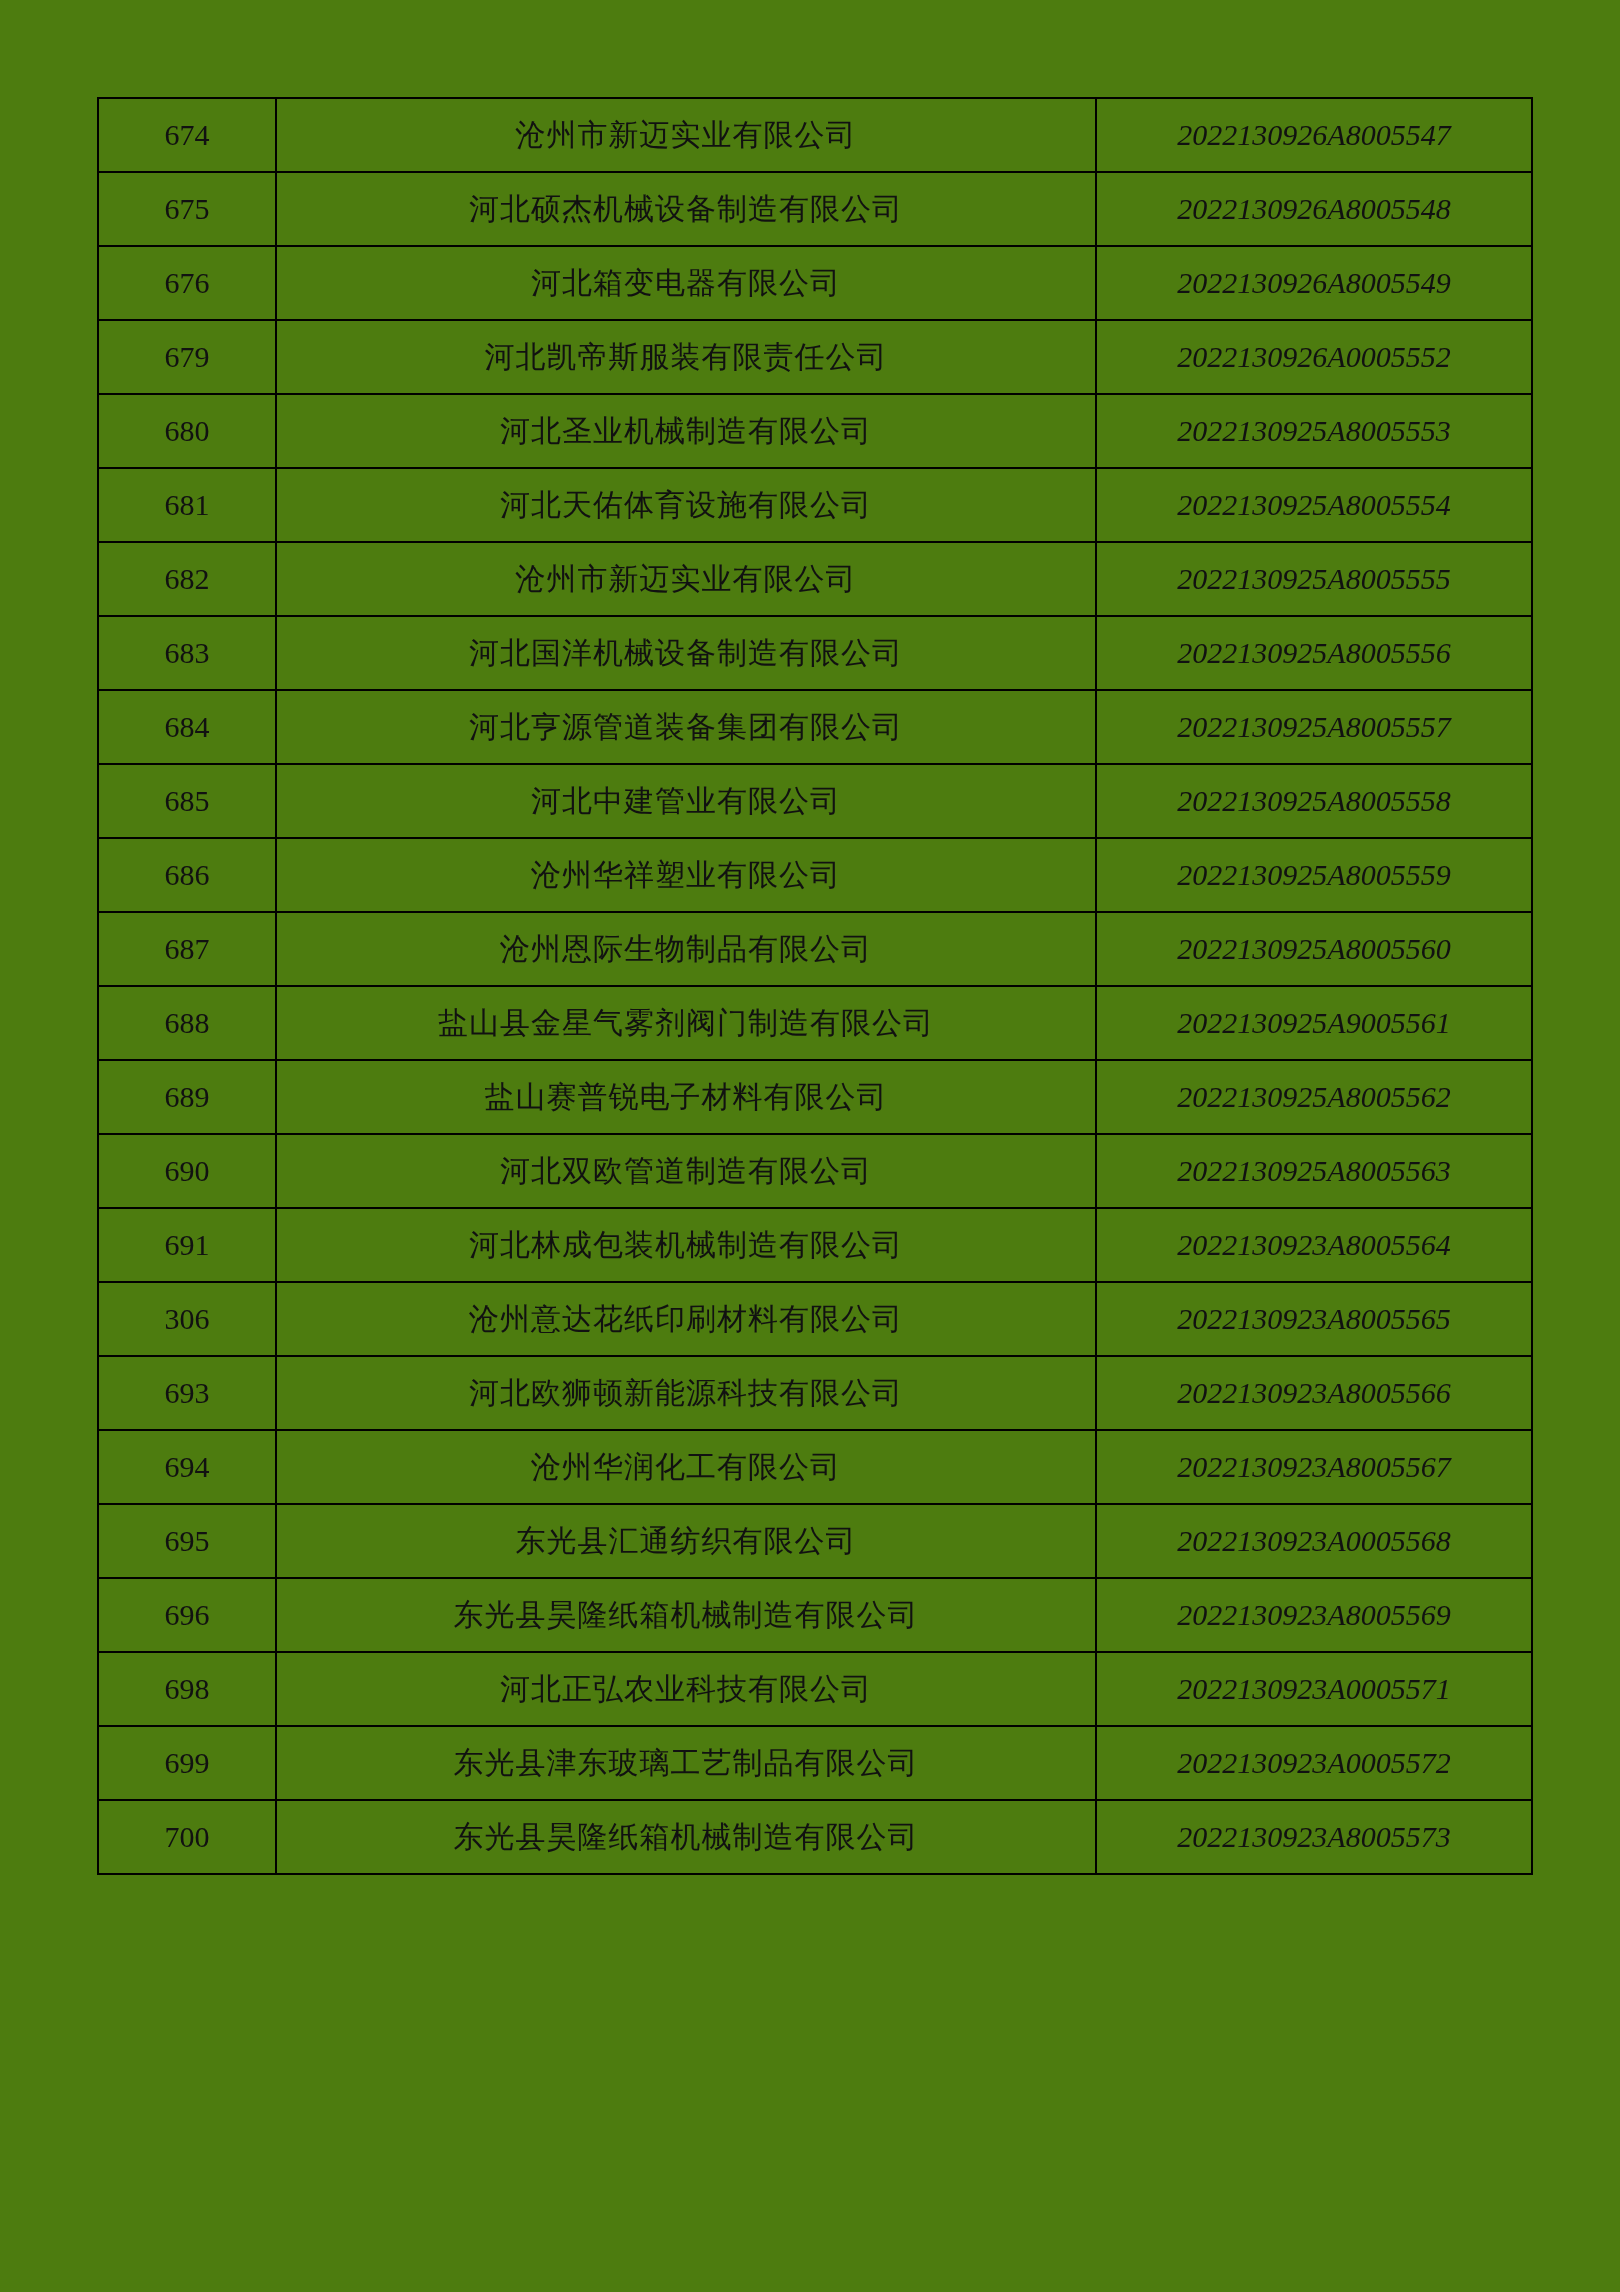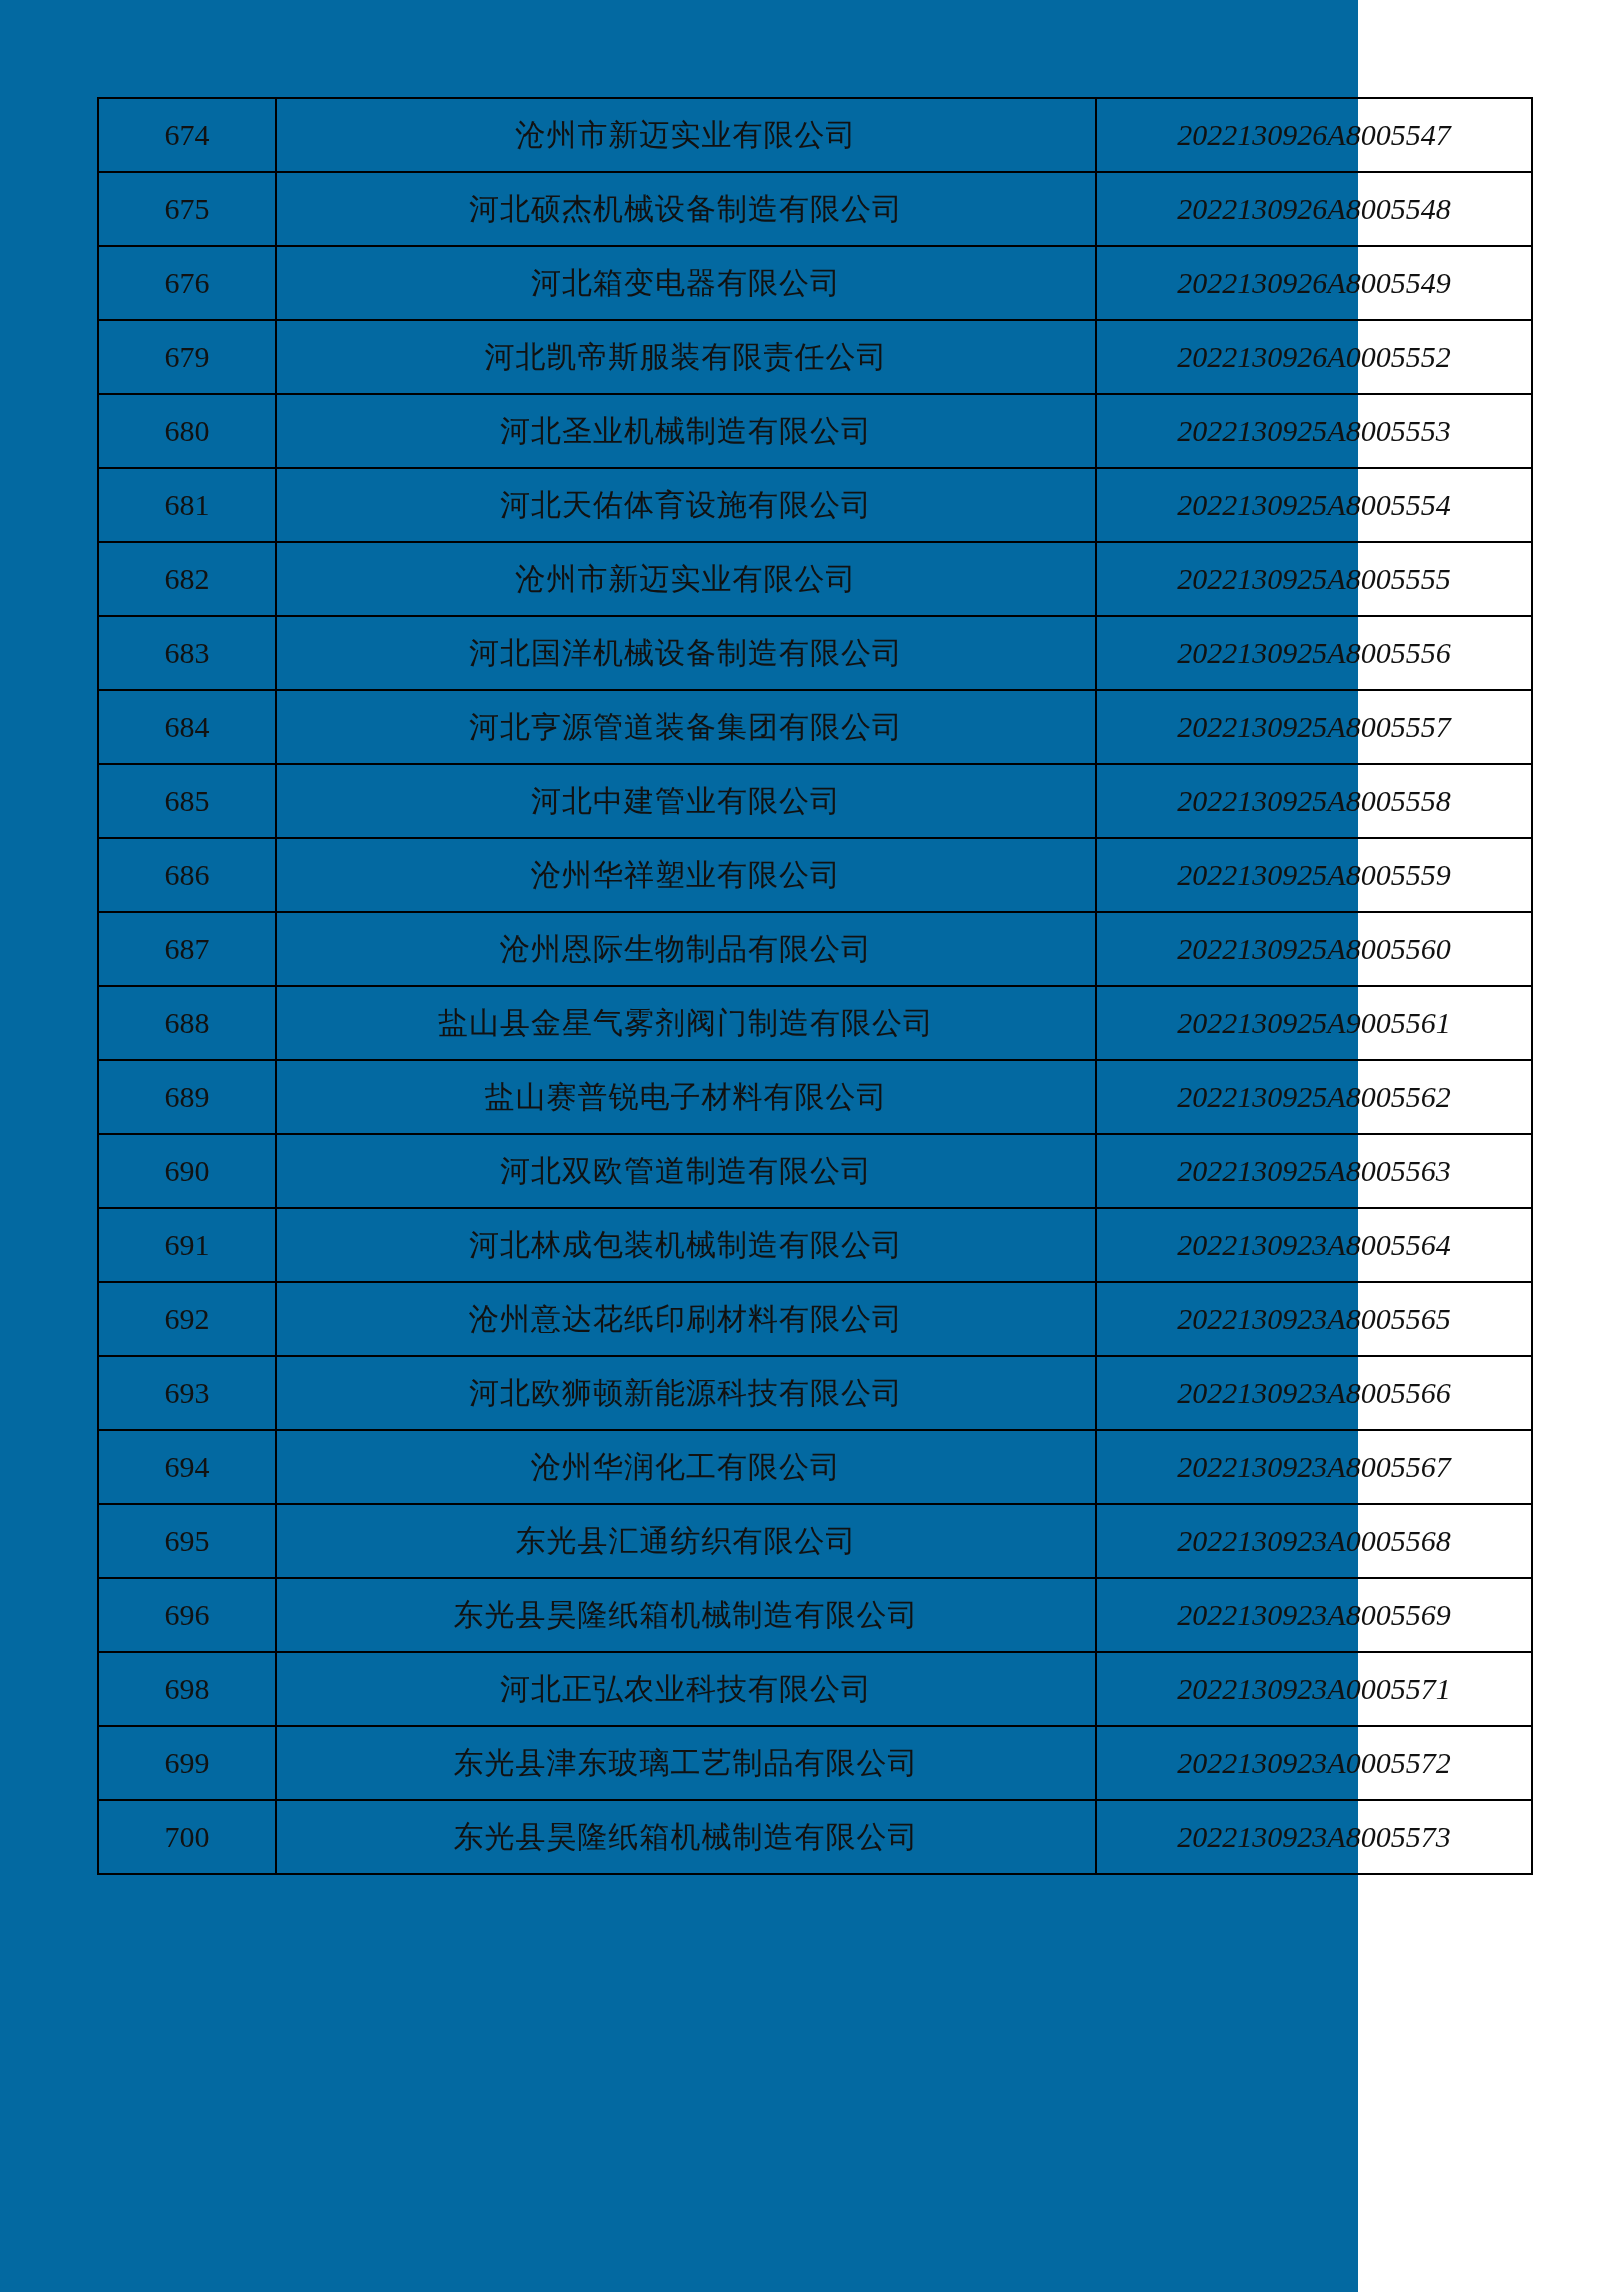--- a/index.html
+++ b/index.html
@@ -11,23 +11,23 @@
     width: 1620px;
     height: 2293px;
     position: relative;
     overflow: hidden;
     font-family: "Liberation Serif", "DejaVu Serif", serif;
     color: #111111;
   }
   .page {
     position: absolute;
     left: 0; top: 0;
-    width: 1358px;
+    width: 1620px;
     height: 2293px;
-    background: #0369a1;
+    background: #4d7c0f;
   }
   table.registry {
     position: absolute;
     left: 97px;
     top: 97px;
     width: 1435px;
     border-collapse: collapse;
     table-layout: fixed;
   }
   table.registry col.c-no { width: 178px; }
@@ -144,21 +144,21 @@
           <td class="no">690</td>
           <td class="name">河北双欧管道制造有限公司</td>
           <td class="code">2022130925A8005563</td>
         </tr>
         <tr>
           <td class="no">691</td>
           <td class="name">河北林成包装机械制造有限公司</td>
           <td class="code">2022130923A8005564</td>
         </tr>
         <tr>
-          <td class="no">692</td>
+          <td class="no">306</td>
           <td class="name">沧州意达花纸印刷材料有限公司</td>
           <td class="code">2022130923A8005565</td>
         </tr>
         <tr>
           <td class="no">693</td>
           <td class="name">河北欧狮顿新能源科技有限公司</td>
           <td class="code">2022130923A8005566</td>
         </tr>
         <tr>
           <td class="no">694</td>

